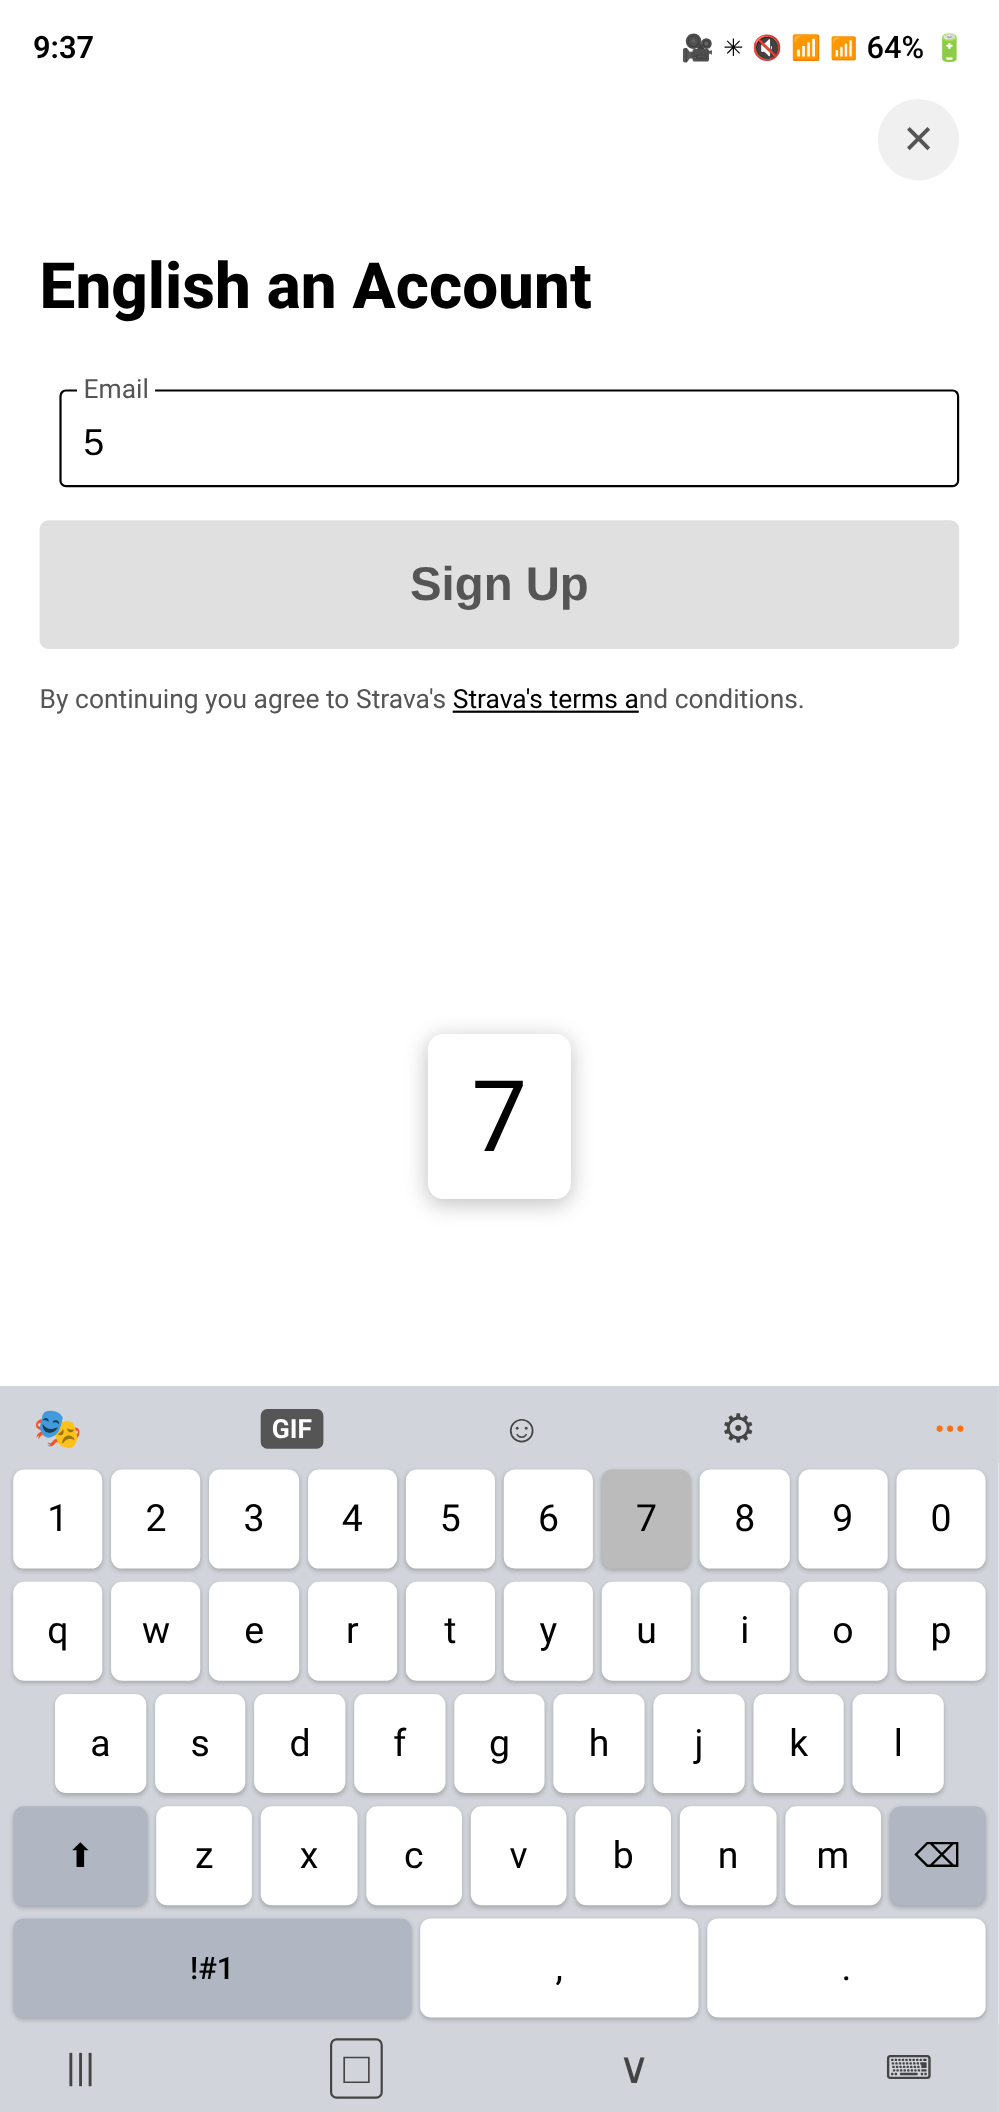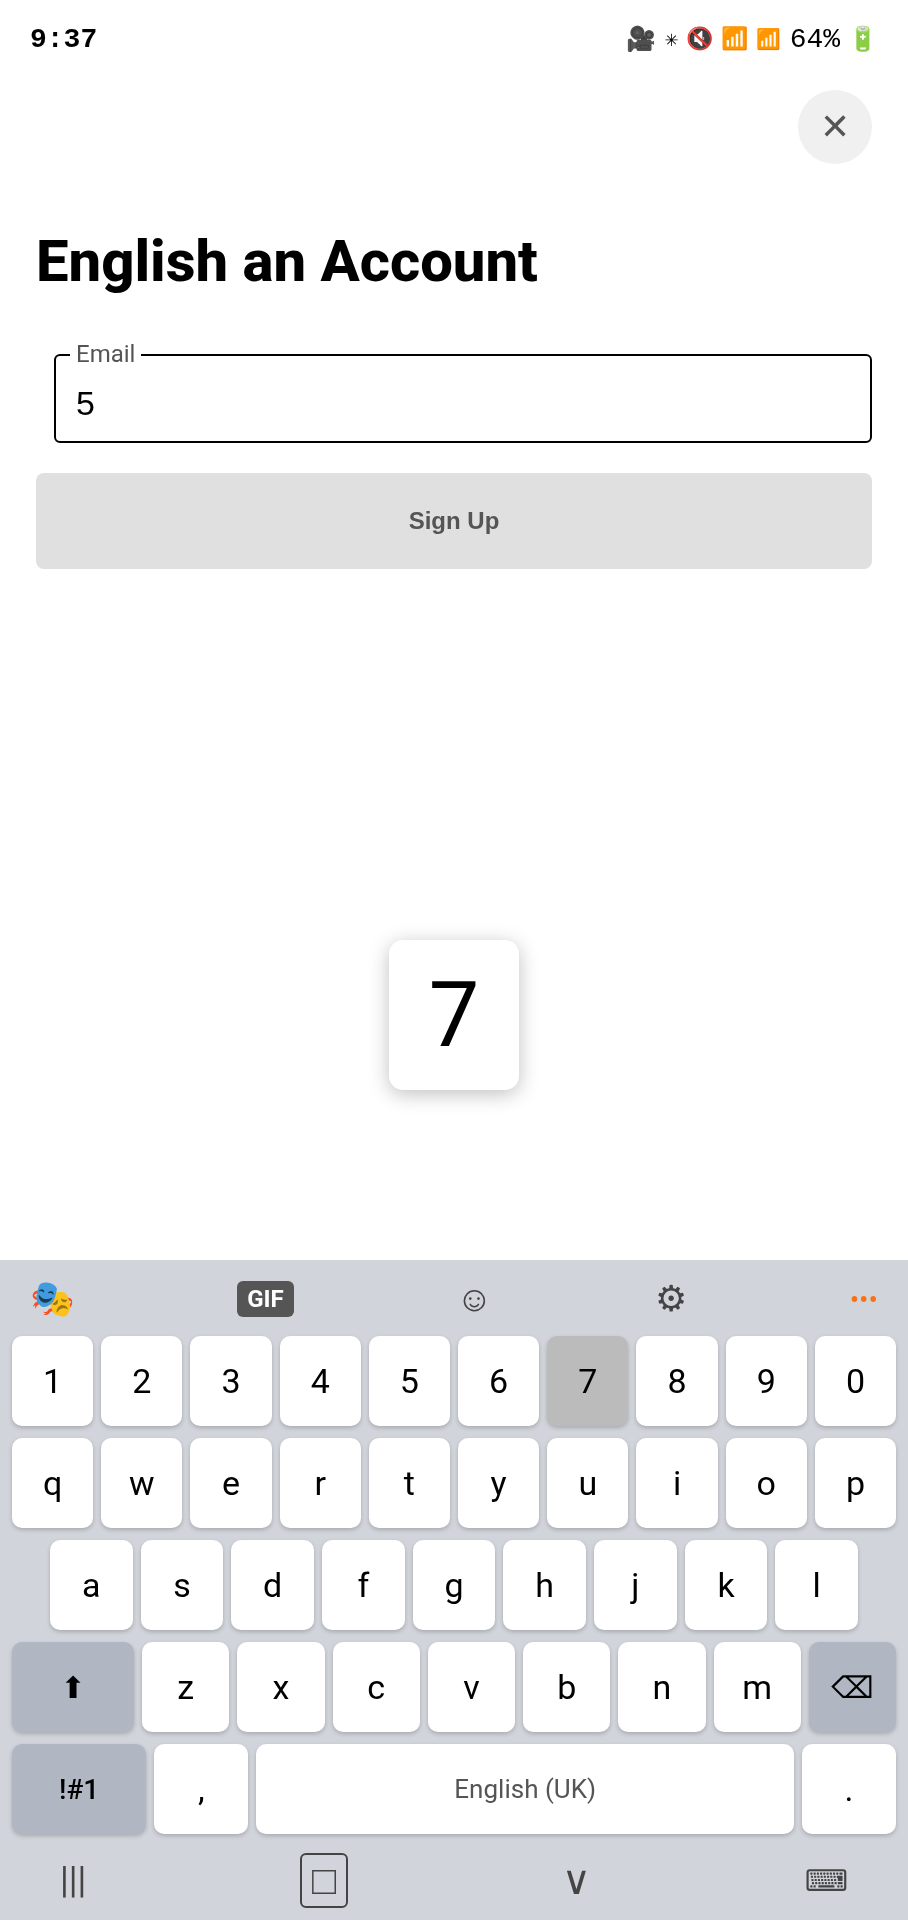--- a/index.html
+++ b/index.html
@@ -10,25 +10,24 @@
       background: #ffffff;
       font-family: 'Roboto', Arial, sans-serif;
       overflow: hidden;
       position: relative;
     }
 
     
     .status-bar {
       display: flex;
       justify-content: space-between;
-      align-items: center;
+      align-items: flex-end;
       padding: 18px 30px 10px 30px;
       height: 70px;
       background: #fff;
-      font-family: Liberation Mono, monospace;
     }
     .status-time {
       font-size: 28px;
       font-weight: 600;
       color: #000;
     }
     .status-icons {
       display: flex;
       align-items: center;
       gap: 8px;
@@ -132,21 +131,21 @@
       margin-bottom: 50px;
     }
 
     
     .signup-btn {
       width: 100%;
       background: #e0e0e0;
       border: none;
       border-radius: 8px;
       padding: 34px 15px;
-      font-size: 24px;
+      font-size: 43px;
       font-weight: 600;
       color: #555;
       cursor: pointer;
       margin-bottom: 30px;
     }
 
     
     .terms-text {
       font-size: 24px;
       color: #555;
@@ -341,20 +340,24 @@
     <input type="email" value="5" style="">
   </div>
 
   
 
 
   
   <button class="signup-btn">Sign Up</button>
 
   
+  <p class="terms-text">
+    <span>By continuing you agree to Strava's</span>
+    <a href="#"> Strava's terms a</a><span>nd conditions.</span>
+  </p>
 
 </div>
 
 <div class="key-popup">
   <span>7</span>
 </div>
 
 <div class="keyboard">
 
   <div class="keyboard-toolbar">
@@ -489,23 +492,20 @@
     <div class="key backspace-key">
       <span style="font-size:30px;">⌫</span>
     </div>
   </div>
 
   <div class="keyboard-row">
     <div class="key special">!#1</div>
     <div class="key comma-key">
       <span>,</span>
     </div>
-    <div class="key space-key">
-      <span>English (UK)</span>
-    </div>
     <div class="key period-key">
       <span>.</span>
     </div>
   </div>
 
   <div class="bottom-nav">
     <span class="bottom-nav-icon">|||</span>
     <span class="bottom-nav-icon" style="font-size:40px; border: 2px solid #444; border-radius: 6px; padding: 2px 10px;">□</span>
     <span class="bottom-nav-icon" style="font-size:40px;">∨</span>
     <span class="keyboard-icon">⌨</span>

